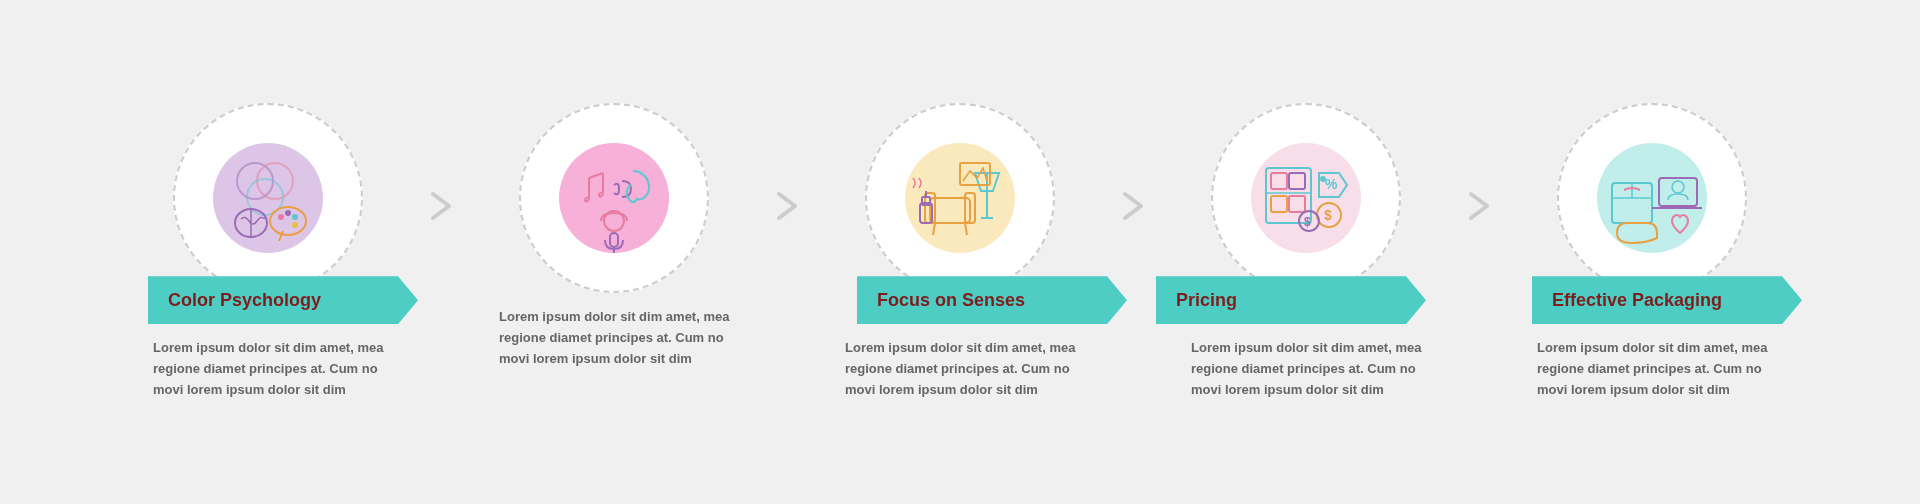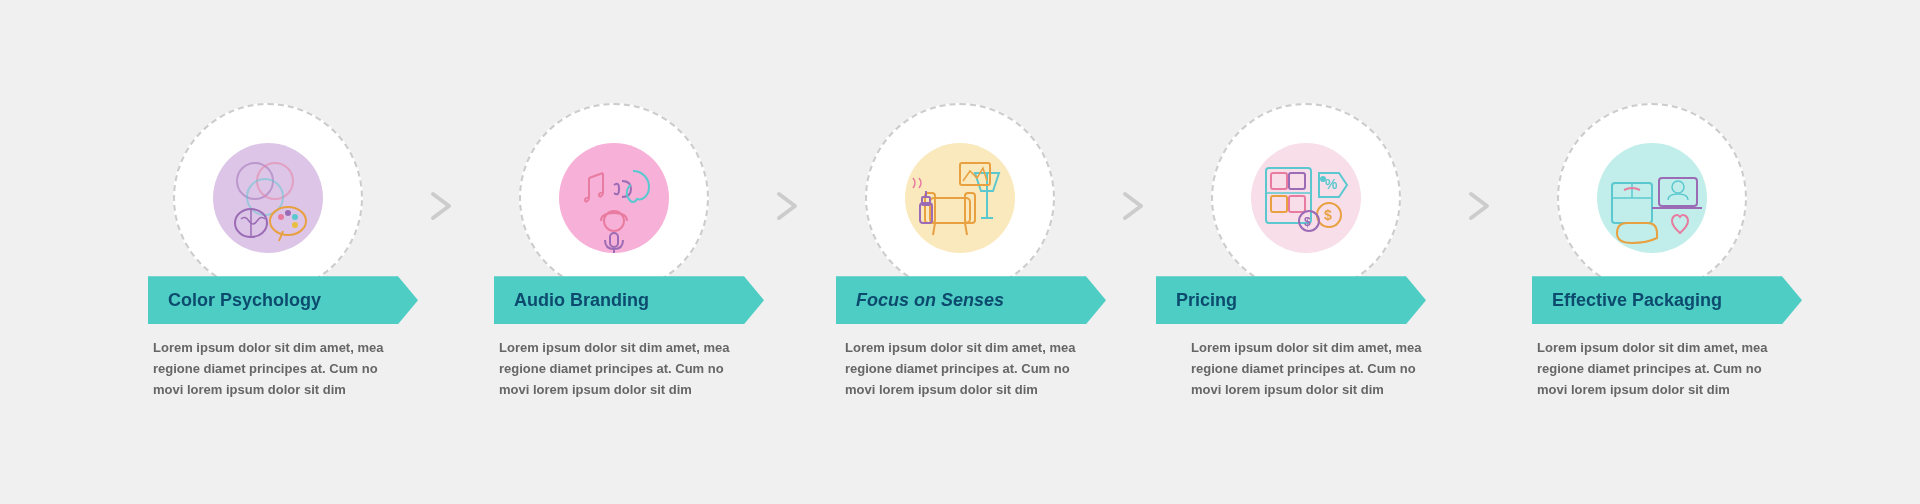--- a/index.html
+++ b/index.html
@@ -91,21 +91,21 @@
       display: flex;
       align-items: center;
       padding-left: 20px;
       padding-right: 30px;
       margin-top: -5px;
       position: relative;
       z-index: 3;
     }
 
     .label-banner span {
-      color: #0c4a6e;
+      color: #7f1d1d;
       font-weight: 800;
       font-size: 18px;
       white-space: nowrap;
     }
 
     .step-description {
       width: 250px;
       margin-top: 14px;
       font-size: 13px;
       color: #666;
@@ -188,25 +188,20 @@
       <circle cx="55" cy="78" r="10" stroke="#e87ca0" stroke-width="2" fill="none"></circle>
       <path d="M42 78 Q42 70 55 70 Q68 70 68 78" stroke="#e87ca0" stroke-width="2" fill="none"></path>
 
       <rect x="51" y="90" width="8" height="14" rx="4" stroke="#9b6bb5" stroke-width="2" fill="none"></rect>
       <path d="M46 97 Q46 106 55 106 Q64 106 64 97" stroke="#9b6bb5" stroke-width="2" fill="none"></path>
       <line x1="55" y1="106" x2="55" y2="110" stroke="#9b6bb5" stroke-width="2"></line>
     </svg>
             </div>
           </div>
         </div>
-        <div style="margin-top: -12px; align-self: flex-start; margin-left: 30px;">
-          <div class="label-banner">
-            <span>Audio Branding</span>
-          </div>
-        </div>
         <div class="step-description">Lorem ipsum dolor sit dim amet, mea regione diamet principes at. Cum no movi lorem ipsum dolor sit dim</div>
       </div>
       <div class="arrow-container">
         <svg viewBox="0 0 36 36" width="36" height="36">
           <path d="M10 6 L26 18 L10 30" stroke="#ccc" stroke-width="4" fill="none" stroke-linecap="round" stroke-linejoin="round"></path>
         </svg>
       </div>
     </div>
     <div class="step-container">
       <div class="step">
@@ -232,21 +227,21 @@
 
       <path d="M8 45 Q12 40 8 35" stroke="#e87ca0" stroke-width="1.5" fill="none"></path>
       <path d="M14 45 Q18 40 14 35" stroke="#e87ca0" stroke-width="1.5" fill="none"></path>
 
       <rect x="55" y="20" width="30" height="22" rx="2" stroke="#e8a040" stroke-width="2" fill="none"></rect>
       <path d="M58 38 L65 28 L72 35 L78 25 L82 38" stroke="#e8a040" stroke-width="1.5" fill="none"></path>
     </svg>
             </div>
           </div>
         </div>
-        <div style="margin-top: -12px; align-self: flex-start; margin-left: 26px; font-style: italic;">
+        <div style="margin-top: -12px; align-self: flex-start; margin-left: 47px;">
           <div class="label-banner">
             <span>Focus on Senses</span>
           </div>
         </div>
         <div class="step-description">Lorem ipsum dolor sit dim amet, mea regione diamet principes at. Cum no movi lorem ipsum dolor sit dim</div>
       </div>
       <div class="arrow-container">
         <svg viewBox="0 0 36 36" width="36" height="36">
           <path d="M10 6 L26 18 L10 30" stroke="#ccc" stroke-width="4" fill="none" stroke-linecap="round" stroke-linejoin="round"></path>
         </svg>

